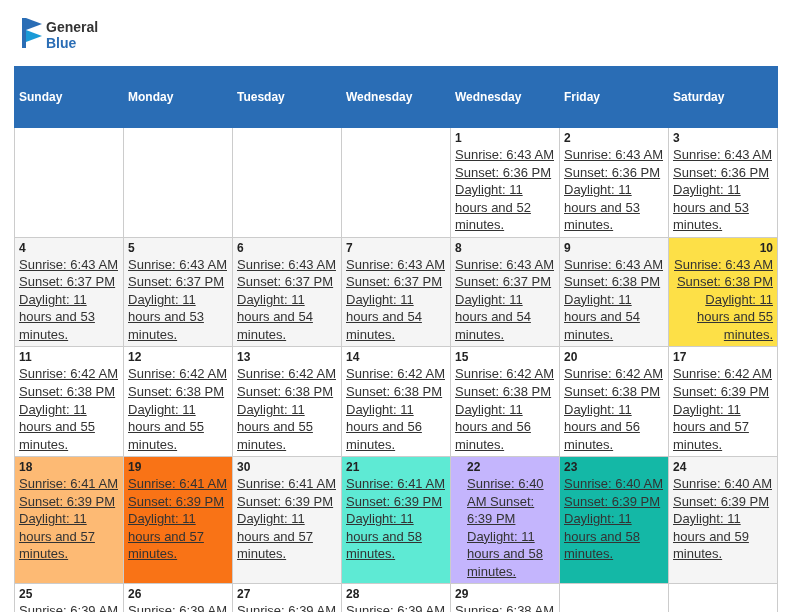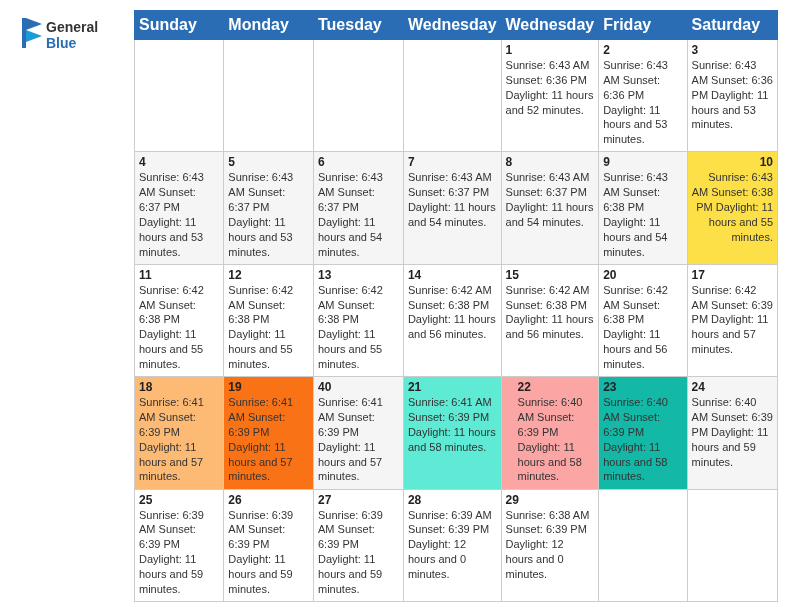--- a/index.html
+++ b/index.html
@@ -8,21 +8,21 @@
       background: #fff;
       width: 792px;
       height: 612px;
       overflow: hidden;
     }
     .page {
       width: 792px;
       height: 612px;
       padding: 10px 14px 10px 14px;
       display: flex;
-      flex-direction: row;
+      flex-direction: column;
     }
     .header {
       display: flex;
       justify-content: space-between;
       align-items: flex-start;
       margin-bottom: 6px;
     }
     .logo {
       display: flex;
       flex-direction: column;
@@ -43,23 +43,23 @@
       margin-top: 2px;
     }
     .calendar {
       width: 100%;
       border-collapse: collapse;
       flex: 1;
     }
     .calendar th {
       background: #2a6db5;
       color: #fff;
-      font-size: 16px;
+      font-size: 12px;
       font-weight: bold;
-      padding: 5px 4px;
+      padding: 23px 4px;
       border: 1px solid #2a6db5;
       text-align: left;
     }
     .calendar td {
       border: 1px solid #ccc;
       vertical-align: top;
       padding: 3px 4px;
       width: calc(100% / 7);
       height: 78px;
       background: #fff;
@@ -68,23 +68,24 @@
       background: #f5f5f5;
     }
     .day-number {
       font-size: 12px;
       font-weight: bold;
       color: #222;
       display: block;
       margin-bottom: 1px;
     }
     .day-info {
-      font-size: 11px;
+      font-size: 13px;
       color: #333;
       line-height: 1.35;
+      text-decoration: underline;
     }
     .empty-cell {
       background: #fff !important;
     }
     
     .logo-svg {
       width: 120px;
       height: 50px;
     }
   </style>
@@ -261,34 +262,34 @@
 and 57 minutes.</div>
           </td>
           <td style="background: #f97316;">
             <span class="day-number">19</span>
             <div class="day-info">Sunrise: 6:41 AM
 Sunset: 6:39 PM
 Daylight: 11 hours
 and 57 minutes.</div>
           </td>
           <td style="background: rgb(245, 245, 245);">
-            <span class="day-number">40</span>
+            <span class="day-number">30</span>
             <div class="day-info">Sunrise: 6:41 AM
 Sunset: 6:39 PM
 Daylight: 11 hours
 and 57 minutes.</div>
           </td>
           <td style="background: #5eead4;">
             <span class="day-number">21</span>
             <div class="day-info">Sunrise: 6:41 AM
 Sunset: 6:39 PM
 Daylight: 11 hours
 and 58 minutes.</div>
           </td>
-          <td style="background: #fca5a5; padding-left: 16px;">
+          <td style="background: #c4b5fd; padding-left: 16px;">
             <span class="day-number">22</span>
             <div class="day-info">Sunrise: 6:40 AM
 Sunset: 6:39 PM
 Daylight: 11 hours
 and 58 minutes.</div>
           </td>
           <td style="background: #14b8a6;">
             <span class="day-number">23</span>
             <div class="day-info">Sunrise: 6:40 AM
 Sunset: 6:39 PM

